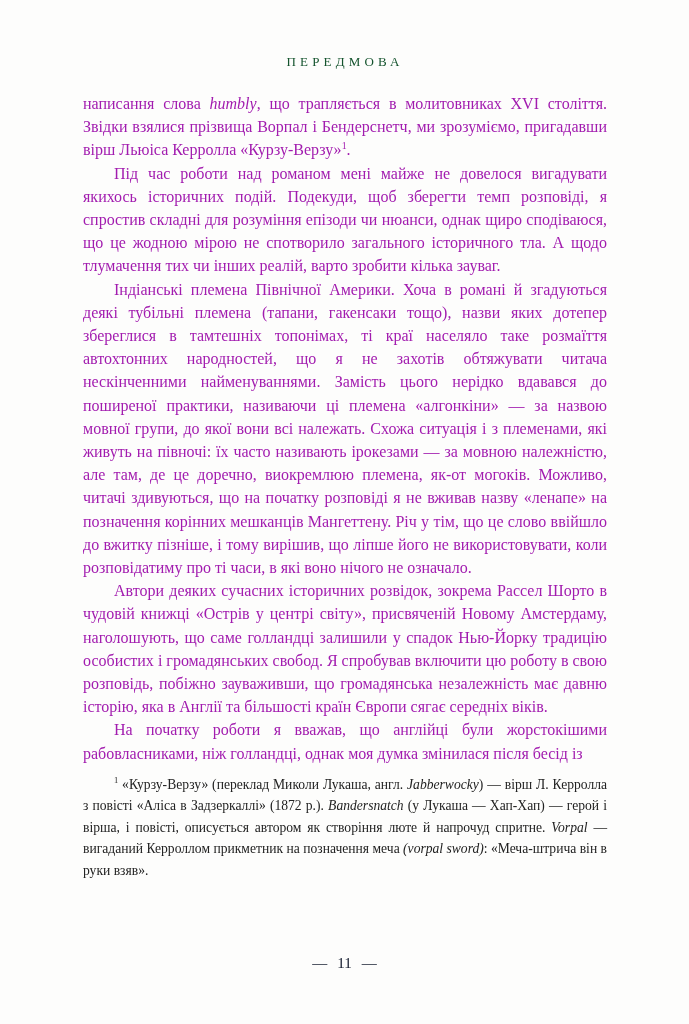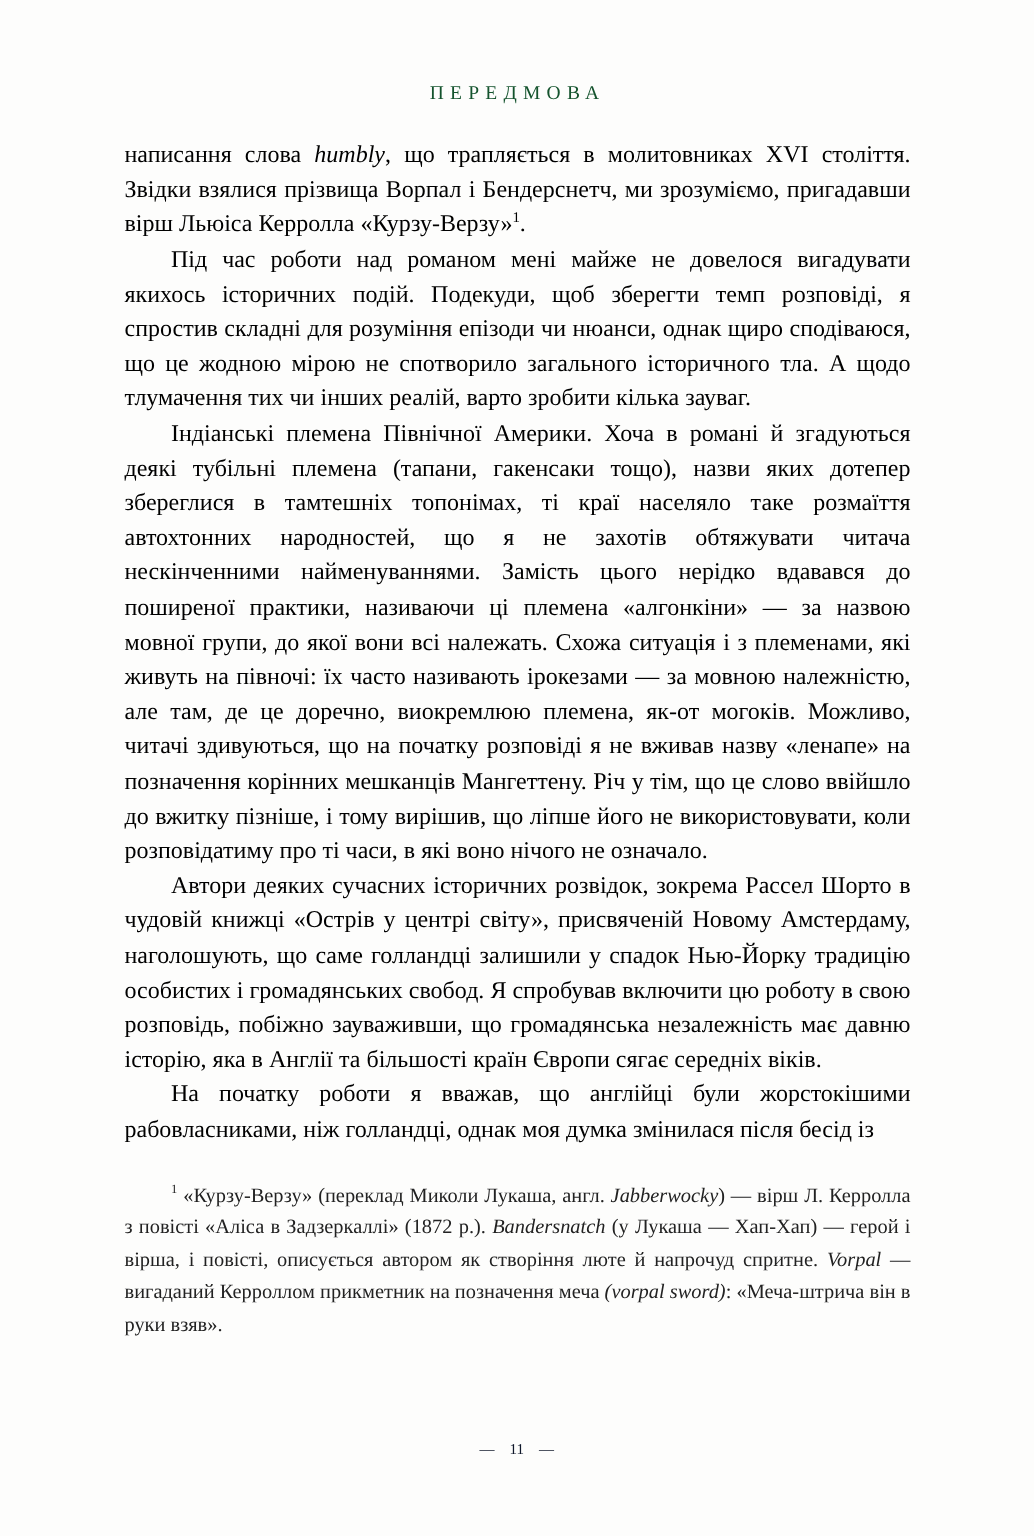--- a/index.html
+++ b/index.html
@@ -21,45 +21,45 @@
     font-size: 13px;
     letter-spacing: 0.32em;
     text-transform: uppercase;
     color: #14532d;
     margin-bottom: 22px;
   }
   .text-body p {
     font-size: 16px;
     line-height: 23.2px;
     text-align: justify;
-    color: #000000;
+    color: #a21caf;
   }
   .text-body p.indent { text-indent: 31px; }
   em { font-style: italic; }
   sup {
     font-size: 0.62em;
     vertical-align: super;
     line-height: 0;
   }
   .footnote {
-    margin-top: 21px;
+    margin-top: 9px;
   }
   .footnote p {
     font-size: 13.6px;
     line-height: 21.4px;
     text-align: justify;
     text-indent: 31px;
     color: #222;
   }
   .folio {
     position: absolute;
     left: 0; right: 0;
     bottom: 52px;
     text-align: center;
-    font-size: 10px;
+    font-size: 15px;
     color: #0f172a;
   }
   .folio span { margin: 0 5px; }
 </style>
 </head>
 <body>
 
 <div class="page">
   <div class="running-head">Передмова</div>
 

